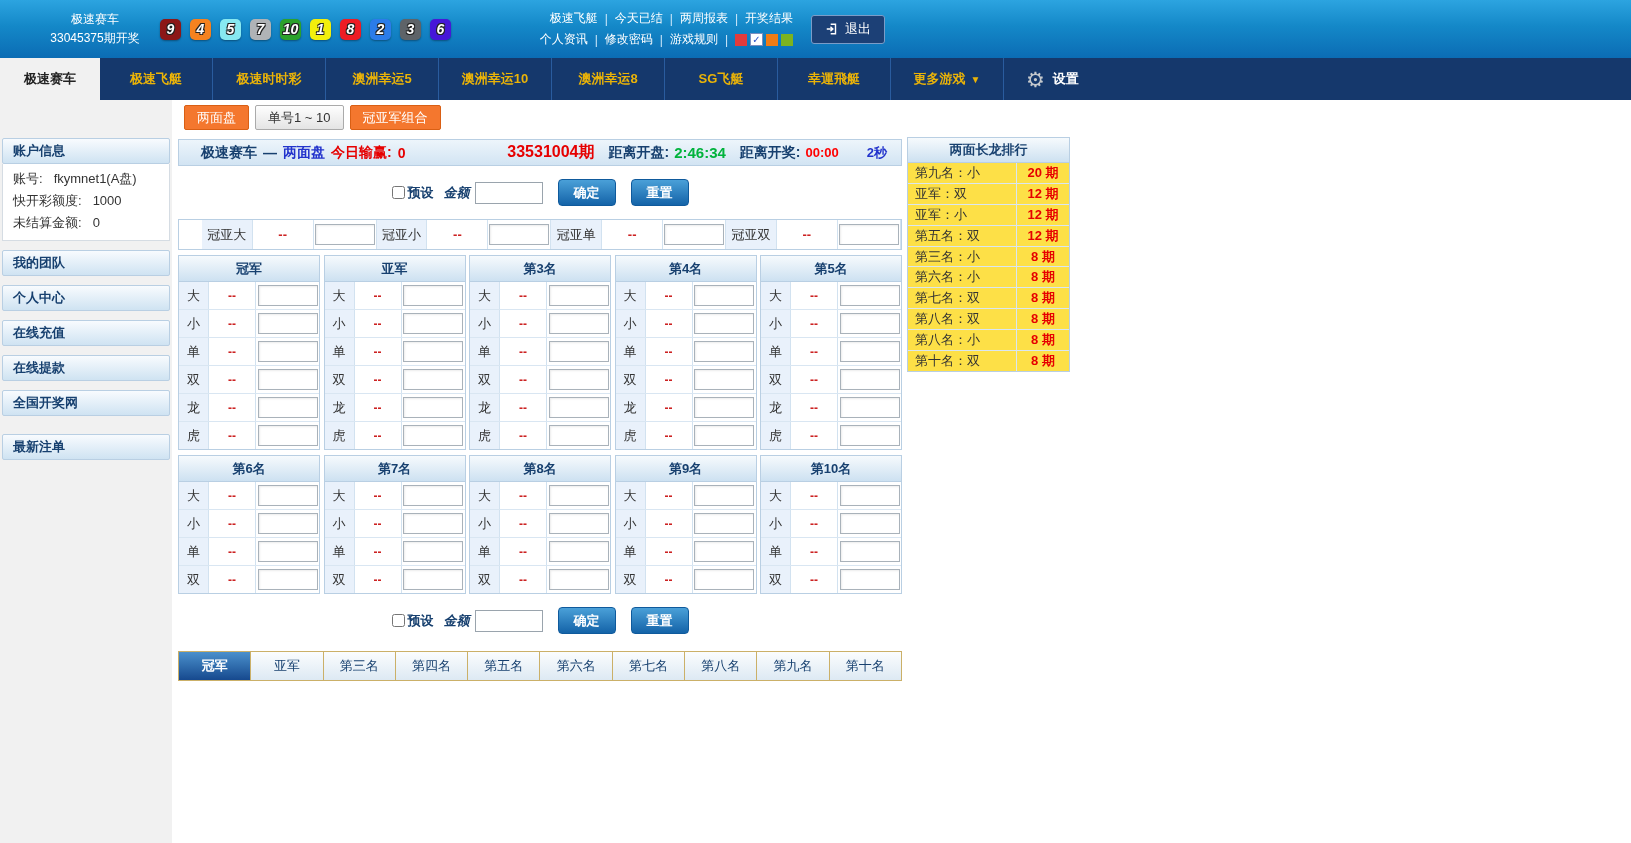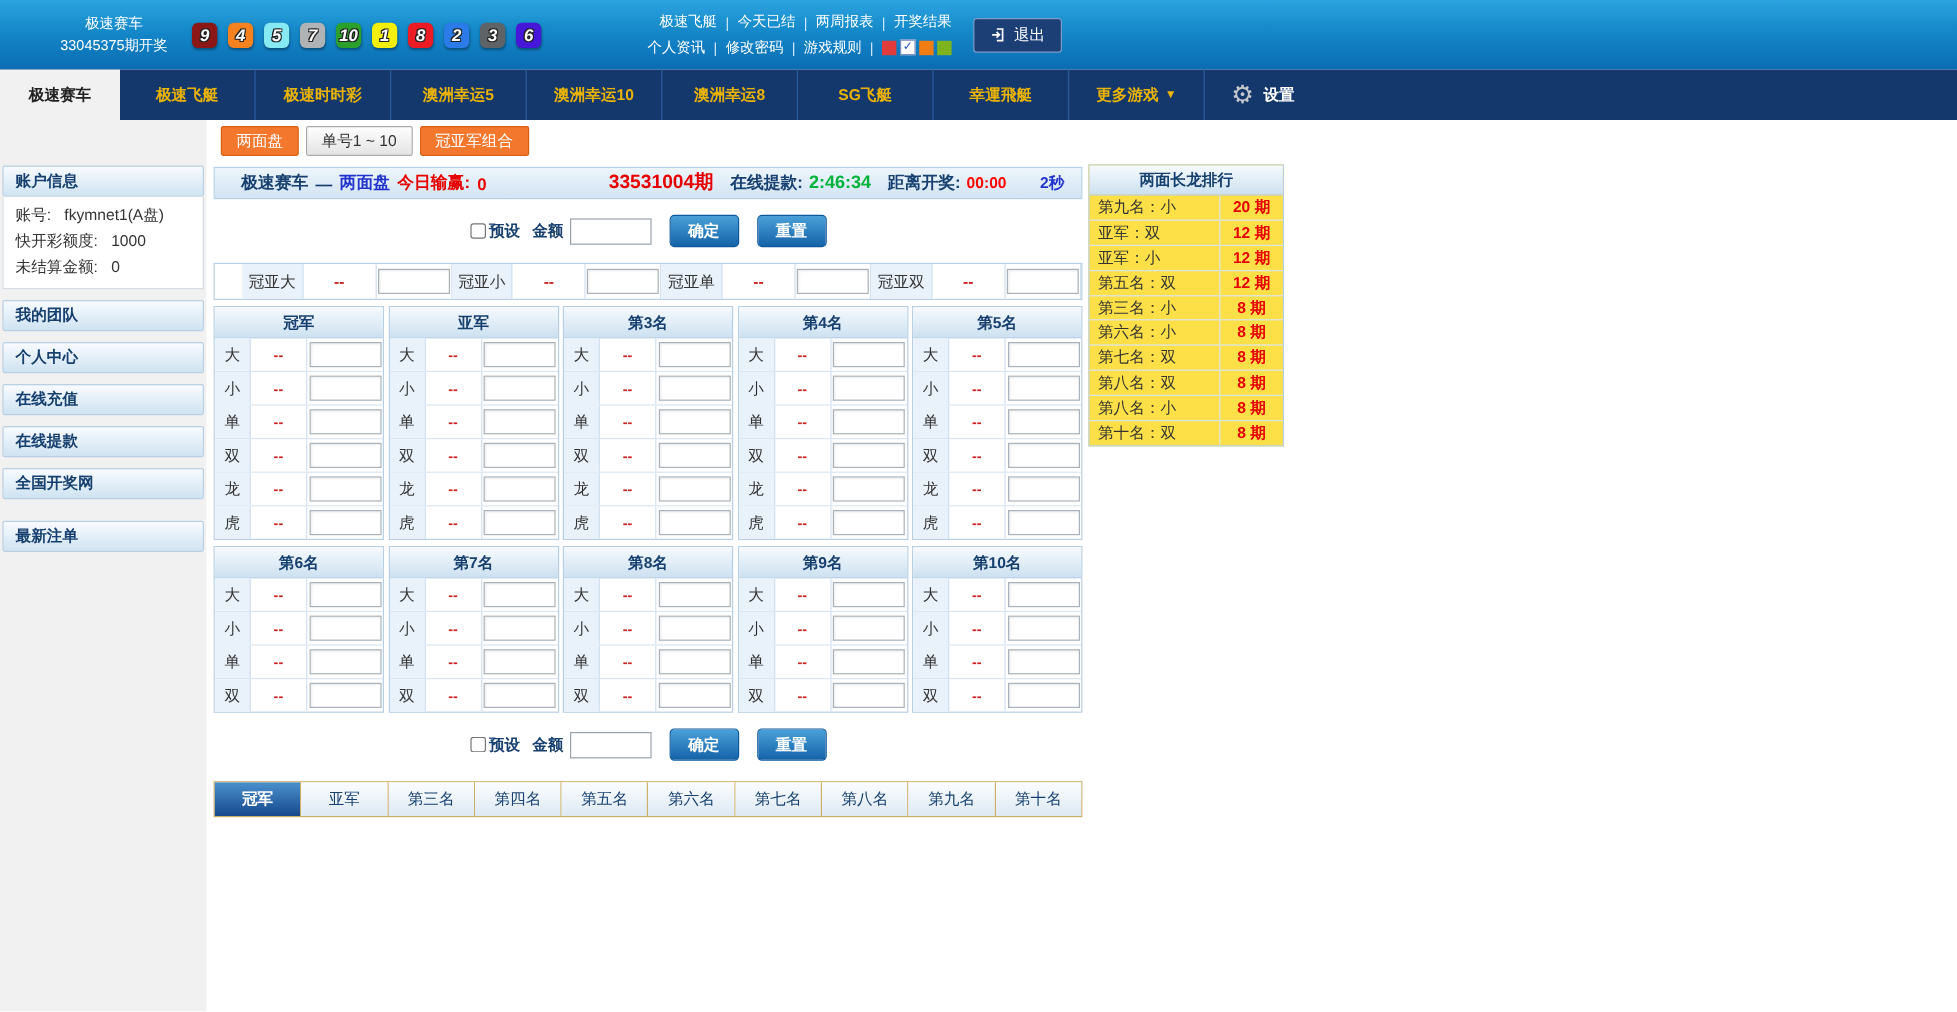--- a/index.html
+++ b/index.html
@@ -70,21 +70,21 @@
   .ib-winlbl,.ib-winval { color:#e60000; font-weight:bold; font-size:14px; margin-left:6px; }
   .ib-issue { margin-left:auto; color:#e60000; font-weight:bold; font-size:16px; }
   .ib-lbl { margin-left:14px; }
   .ib-open { color:#00b33c; font-weight:bold; font-size:15px; margin-left:5px; }
   .ib-close { color:#ff0000; font-weight:bold; font-size:13px; margin-left:5px; }
   .ib-sec { color:#2233cc; font-size:13px; font-weight:bold; margin-left:28px; margin-right:6px; }
 
   .preset-row { display:flex; align-items:center; justify-content:center; margin:13px 0; }
   .preset-cb { width:13px; height:13px; cursor:pointer; }
   .preset-lbl { font-size:13px; font-weight:bold; color:#17406f; margin-left:3px; }
-  .amt { margin-left:10px; }
+  .amt { margin-left:10px;font-style:italic; }
   .amount-inp { width:66px; height:20px; border:1px solid #9aa4ad; margin-left:5px; }
   .btn-blue { margin-left:15px; height:25px; padding:0 15px;
               background:linear-gradient(180deg,#4aa0d8,#1463a8); border:1px solid #0f5a9c;
               border-radius:4px; color:#fff; font-size:13px; font-weight:bold; cursor:pointer; }
 
   .sum-section { border:1px solid #b9cfe3; margin-top:1px; background:#fff; }
   .sec-hdr,.col-hdr,.rank-hdr { height:25px; line-height:25px; text-align:center;
               background:linear-gradient(180deg,#f6fafd,#cde1f1); border-bottom:1px solid #b9cfe3;
               color:#17406f; font-weight:bold; font-size:13px; }
   .sum-row { display:flex; height:29px;padding-left:23px; }
@@ -232,21 +232,21 @@
           <button class="mode-btn orange">冠亚军组合</button>
         </div>
 
       <div class="info-bar">
         <span class="ib-game">极速赛车</span>
         <span class="ib-dash">—</span>
         <span class="ib-mode">两面盘</span>
         <span class="ib-winlbl">今日输赢:</span>
         <span class="ib-winval">0</span>
         <span class="ib-issue">33531004期</span>
-        <span class="ib-lbl">在线提款:</span>
+        <span class="ib-lbl">距离开盘:</span>
         <span class="ib-open">2:46:34</span>
         <span class="ib-lbl">距离开奖:</span>
         <span class="ib-close">00:00</span>
         <span class="ib-sec">2秒</span>
       </div>
 
       <div class="preset-row">
         <input type="checkbox" class="preset-cb" style="">
         <span class="preset-lbl">预设</span>
         <span class="preset-lbl amt">金额</span>

